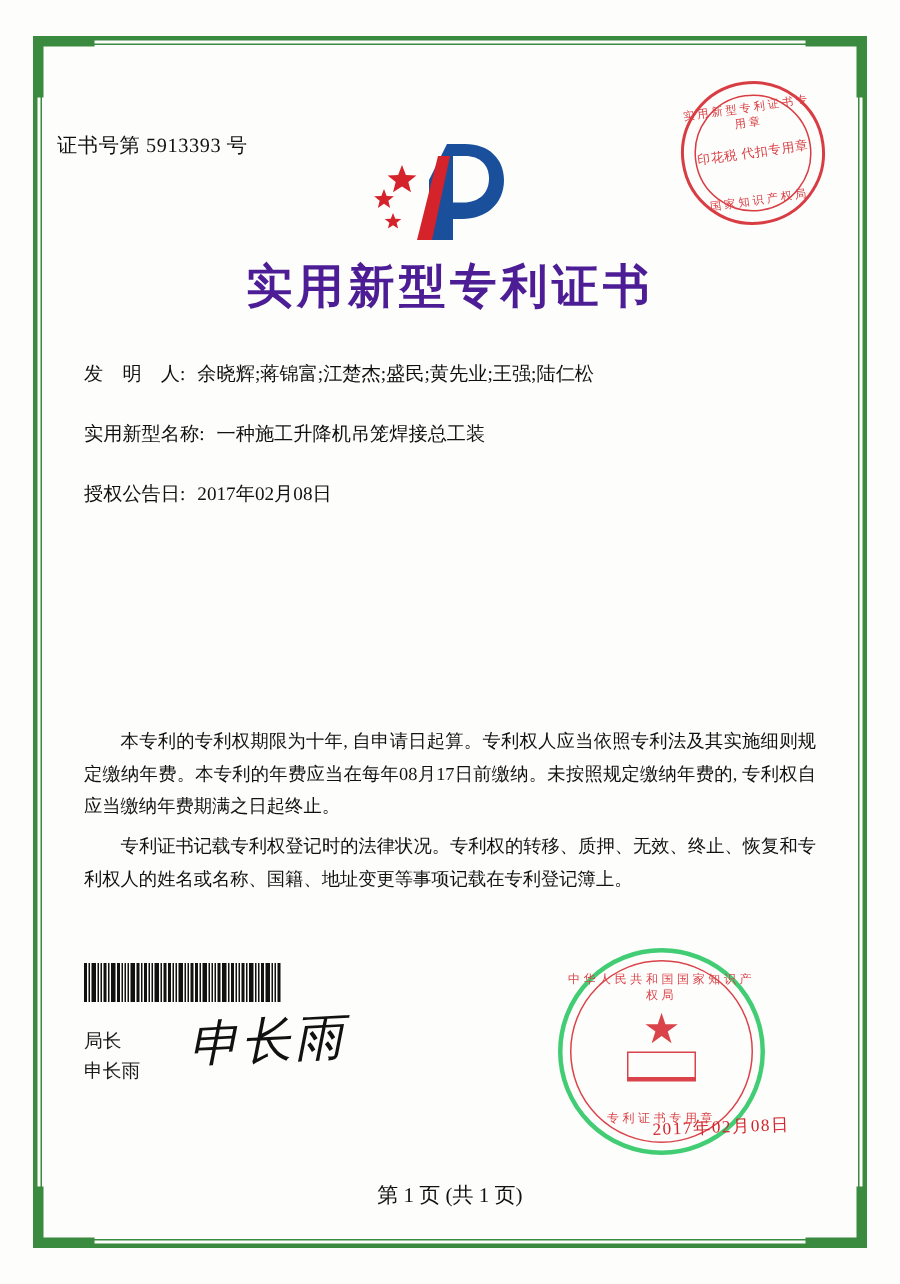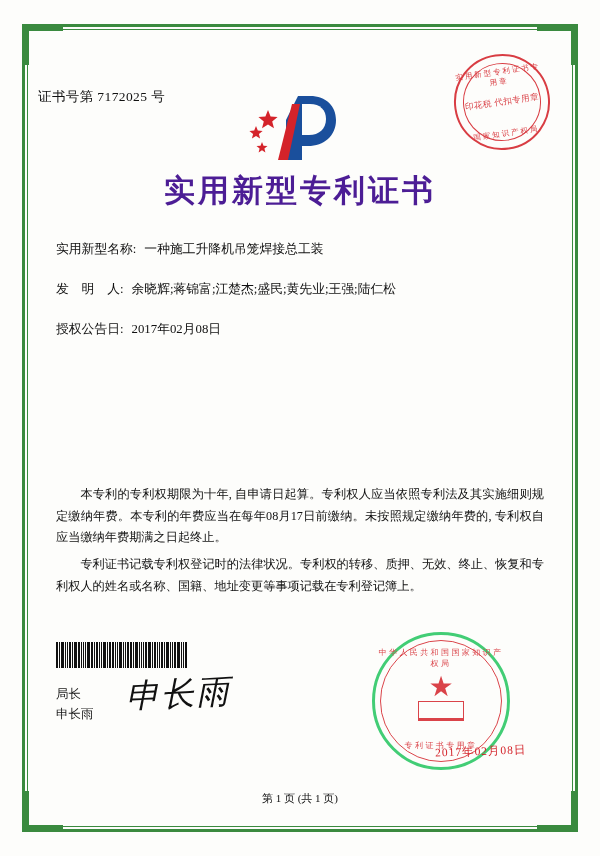--- a/index.html
+++ b/index.html
@@ -258,40 +258,40 @@
     color: #d4232a;
     letter-spacing: 1px;
     transform: rotate(-2deg);
   }
 
   .footer {
     position: absolute;
     left: 0; right: 0;
     bottom: 10px;
     text-align: center;
-    font-size: 11px;
+    font-size: 14px;
     color: #111;
     font-family: Liberation Serif, serif;
   }
 </style>
 </head>
 <body>
 
 <div class="page">
 
   <div class="border-outer"></div>
   <div class="border-inner"></div>
   <div class="corner tl"></div>
   <div class="corner tr"></div>
   <div class="corner bl"></div>
   <div class="corner br"></div>
 
   <div class="content">
 
-    <div class="cert-number">证书号第 7172025 号</div>
+    <div class="cert-number">证书号第 5913393 号</div>
 
     <svg class="logo" viewBox="0 0 120 76">
       <path d="M58 6 L70 6 C86 6 96 16 96 30 C96 46 84 56 68 56 L62 56 L62 70 L46 70 L46 30 Z" fill="#1a4f9c"></path>
       <path d="M62 14 L70 14 C80 14 86 20 86 29 C86 39 79 45 69 45 L62 45 Z" fill="#fdfdfb"></path>
       <path d="M38 70 L52 14 L60 14 L48 70 Z" fill="#d4232a"></path>
       <polygon points="28,20 30.6,26.6 37.6,27 32.2,31.4 34,38.2 28,34.4 22,38.2 23.8,31.4 18.4,27 25.4,26.6" fill="#d4232a"></polygon>
       <polygon points="16,36 17.8,40.6 22.6,40.9 18.9,43.9 20.1,48.6 16,45.9 11.9,48.6 13.1,43.9 9.4,40.9 14.2,40.6" fill="#d4232a"></polygon>
       <polygon points="22,52 23.5,55.8 27.5,56 24.4,58.5 25.4,62.4 22,60.2 18.6,62.4 19.6,58.5 16.5,56 20.5,55.8" fill="#d4232a"></polygon>
     </svg>
 
@@ -300,26 +300,26 @@
       <div class="arc-text arc-top">实用新型专利证书专用章</div>
       <div class="seal-core">印花税
 代扣专用章</div>
       <div class="arc-text arc-bottom">国家知识产权局</div>
     </div>
 
     <div class="title">实用新型专利证书</div>
 
     <div class="fields">
       <div class="field-row">
+        <span class="field-label">发　明　人:</span>
+        <span class="field-value">余晓辉;蒋锦富;江楚杰;盛民;黄先业;王强;陆仁松</span>
+      </div>
+      <div class="field-row">
         <span class="field-label">实用新型名称:</span>
         <span class="field-value">一种施工升降机吊笼焊接总工装</span>
-      </div>
-      <div class="field-row">
-        <span class="field-label">发　明　人:</span>
-        <span class="field-value">余晓辉;蒋锦富;江楚杰;盛民;黄先业;王强;陆仁松</span>
       </div>
       <div class="field-row">
         <span class="field-label">授权公告日:</span>
         <span class="field-value">2017年02月08日</span>
       </div>
     </div>
 
     <div class="paragraphs">
       <p>本专利的专利权期限为十年, 自申请日起算。专利权人应当依照专利法及其实施细则规定缴纳年费。本专利的年费应当在每年08月17日前缴纳。未按照规定缴纳年费的, 专利权自应当缴纳年费期满之日起终止。</p>
       <p>专利证书记载专利权登记时的法律状况。专利权的转移、质押、无效、终止、恢复和专利权人的姓名或名称、国籍、地址变更等事项记载在专利登记簿上。</p>

